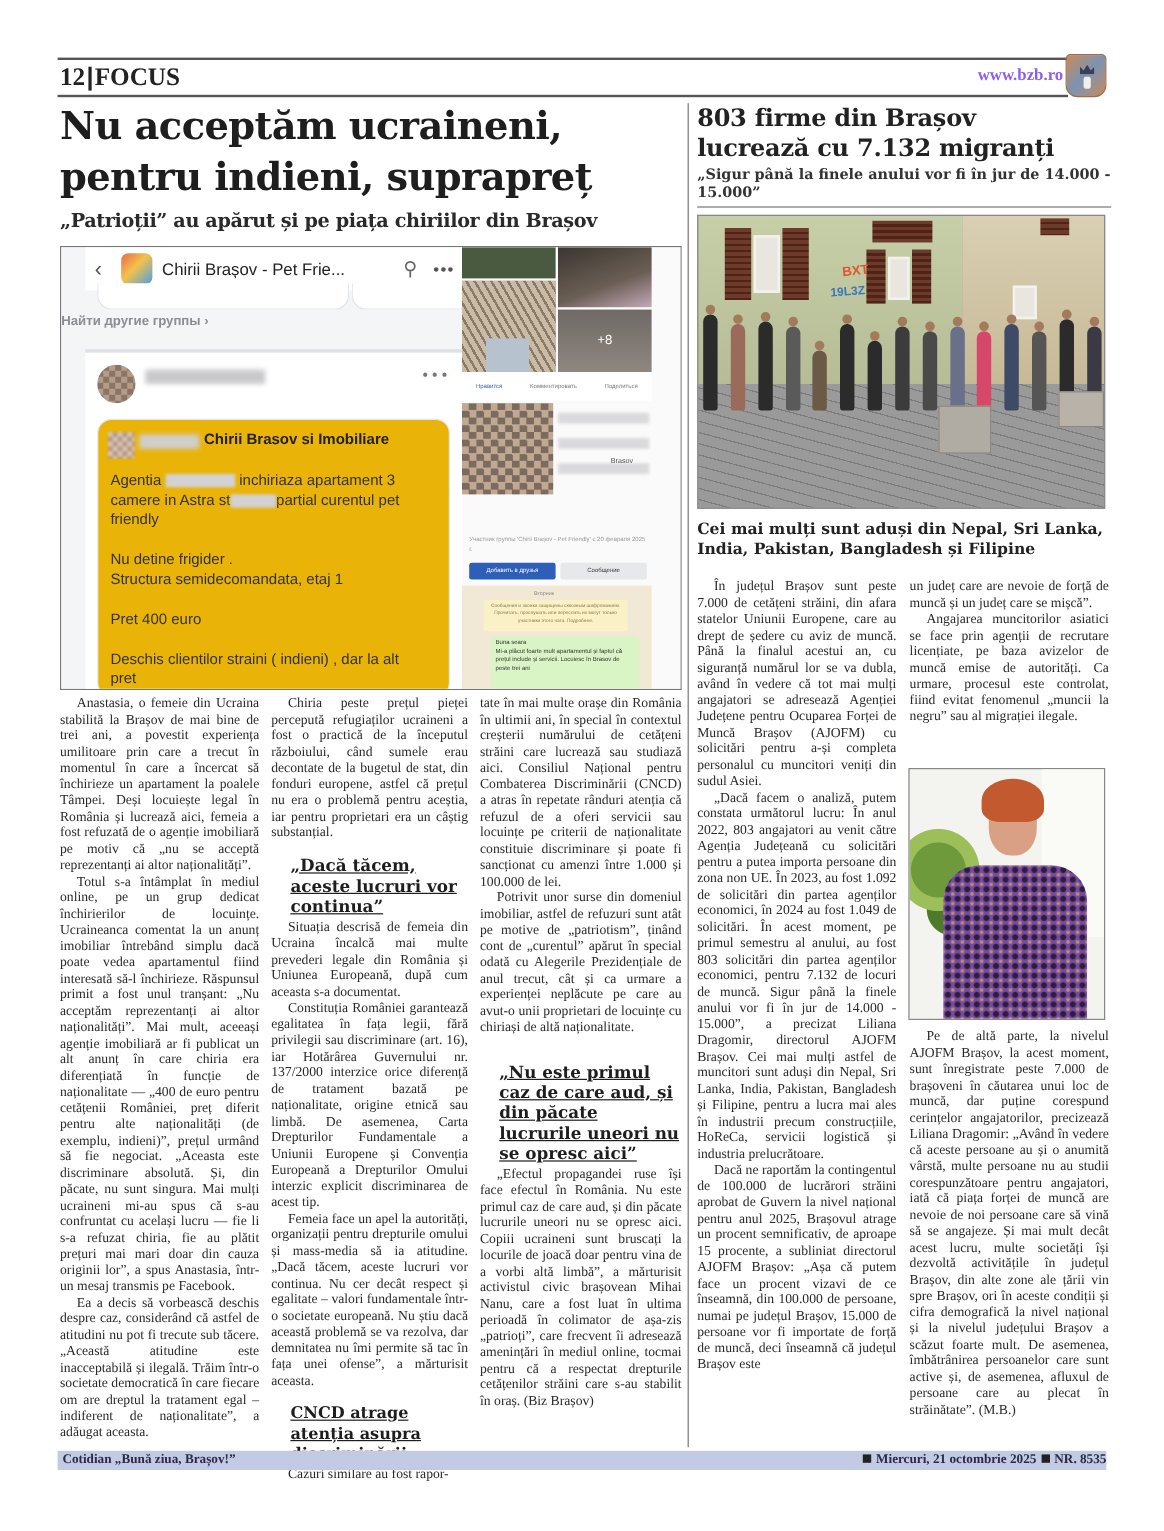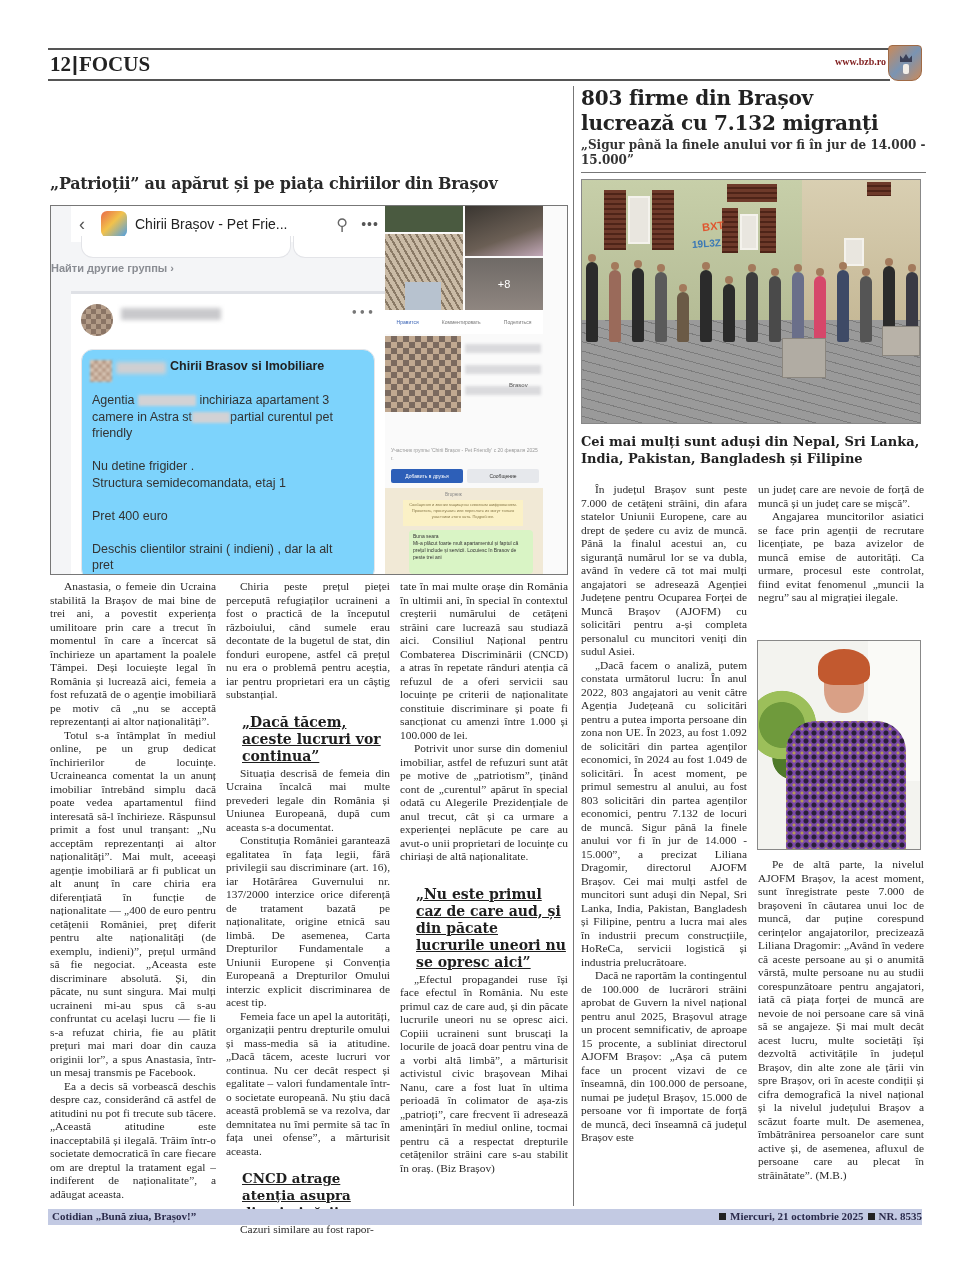--- a/index.html
+++ b/index.html
@@ -1,21 +1,21 @@
 <!DOCTYPE html>
 <html><head>
 <meta charset="utf-8">
 <style>
   * { box-sizing: border-box; margin: 0; padding: 0; }
   body { width: 970px; height: 1276px; background: #ffffff; font-family: "DejaVu Serif", serif; color: #222; position: relative; overflow: hidden; }
   .page { position: absolute; left: 0; top: 0; width: 970px; height: 1276px; }
   .top-rule { position: absolute; left: 48px; top: 48px; width: 842px; height: 2px; background: #555; }
   .header-left { position: absolute; left: 50px; top: 52px; font-family: "Liberation Serif", serif; font-weight: bold; font-size: 21px; color: #222; }
   .header-left .bar { font-family: "Liberation Sans", sans-serif; margin: 0 1px; }
-  .header-right { position: absolute; right: 84px; top: 56px; font-family: "Liberation Serif", serif; font-weight: bold; font-size: 10px; color: #7f1d1d; }
+  .header-right { position: absolute; right: 84px; top: 56px; font-family: "Liberation Serif", serif; font-weight: bold; font-size: 14px; color: #8b5cf6; }
   .crest { position: absolute; left: 888px; top: 45px; width: 34px; height: 36px; background: linear-gradient(135deg,#c98a5b,#7a94b3 50%,#c98a5b); border-radius: 4px 4px 10px 10px; border: 1px solid #a06a45; }
   .crest .crown { position: absolute; left: 11px; top: 8px; width: 12px; height: 8px; background: #3a3f56; clip-path: polygon(0 100%,0 20%,25% 60%,50% 0,75% 60%,100% 20%,100% 100%); }
   .crest .root { position: absolute; left: 14px; top: 18px; width: 6px; height: 10px; background: #f2eee8; border-radius: 2px; }
   .under-rule { position: absolute; left: 48px; top: 79px; width: 842px; height: 2px; background: #555; }
 
   .headline { position: absolute; left: 50px; top: 84px; width: 520px; font-family: "DejaVu Serif", serif; font-weight: bold; font-size: 32px; line-height: 42px; color: #1e1e1e; letter-spacing: -0.5px; }
   .subhead { position: absolute; left: 50px; top: 174px; width: 520px; font-family: "DejaVu Serif", serif; font-weight: bold; font-size: 16px; color: #2a2a2a; letter-spacing: -0.3px; }
   .col-divider { position: absolute; left: 573px; top: 86px; width: 1px; height: 1120px; background: #777; }
 
   
@@ -29,21 +29,21 @@
   .fb-more { width: 30px; text-align: center; font-size: 14px; color: #555; letter-spacing: 1px; }
   .fb-card-row { position: absolute; left: 30px; top: 30px; width: 210px; height: 22px; background: #fff; border-radius: 0 0 12px 12px; border: 1px solid #e3e4e8; border-top: none; }
   .fb-card-row2 { position: absolute; left: 242px; top: 30px; width: 92px; height: 22px; background: #fff; border-radius: 0 0 0 12px; border: 1px solid #e3e4e8; border-top: none; border-right: none; }
   .fb-find { position: absolute; left: 0; top: 56px; width: 334px; text-align: left; font-family: "Liberation Sans", sans-serif; font-size: 11px; font-weight: bold; color: #8a8d93; }
   .fb-sep { position: absolute; left: 20px; top: 85px; width: 314px; height: 3px; background: #dfe1e6; }
   .fb-post { position: absolute; left: 20px; top: 88px; width: 314px; height: 282px; background: #fff; }
   .blur-avatar { position: absolute; left: 10px; top: 10px; width: 32px; height: 32px; border-radius: 50%; background: repeating-conic-gradient(#8a7465 0 25%, #b39c88 0 50%) 0 0/10px 10px; }
   .blur-name { position: absolute; left: 50px; top: 14px; width: 100px; height: 12px; background: #c9c9cc; filter: blur(2px); }
   .post-meta { position: absolute; left: 56px; top: 28px; font-family: "Liberation Sans", sans-serif; font-size: 9px; color: #999; margin-top: 48px; }
   .post-more { position: absolute; right: 10px; top: 12px; font-size: 12px; color: #777; letter-spacing: 1px; }
-  .inner-card { position: absolute; left: 10px; top: 55px; width: 294px; height: 232px; border: 1px solid #e6e6e9; border-radius: 12px; background: #7dd3fc; }
+  .inner-card { position: absolute; left: 10px; top: 55px; width: 294px; height: 232px; border: 1px solid #e6e6e9; border-radius: 12px; background: #eab308; }
   .inner-blur-av { position: absolute; left: 8px; top: 10px; width: 22px; height: 22px; background: repeating-conic-gradient(#b69a86 0 25%, #d6c2b2 0 50%) 0 0/8px 8px; filter: blur(1px); }
   .inner-blur-name { position: absolute; left: 34px; top: 12px; width: 50px; height: 12px; background: #cfcfd2; filter: blur(2px); }
   .inner-title { position: absolute; left: 88px; top: 9px; font-family: "Liberation Sans", sans-serif; font-weight: bold; font-size: 12.5px; color: #222; }
   .inner-body { position: absolute; left: 10px; top: 42px; width: 276px; font-family: "Liberation Sans", sans-serif; font-size: 12.5px; line-height: 16.5px; color: #333; white-space: pre-line; }
   .redact { display: inline-block; height: 11px; background: #d2d2d5; filter: blur(1.5px); vertical-align: middle; }
 
   .fb-side { position: absolute; left: 334px; top: 0; width: 184px; height: 370px; background: #fafafa; }
   .photo-grid { position: absolute; left: 0; top: 0; width: 158px; height: 104px; }
   .ph1 { position: absolute; left: 0; top: 0; width: 78px; height: 26px; background: #4a5a40; }
   .ph2 { position: absolute; left: 80px; top: 0; width: 78px; height: 50px; background: linear-gradient(160deg,#3a3631,#6b5f55 60%,#c2a8b8); }
@@ -117,20 +117,24 @@
   <div class="header-left">
     <span>12</span><span class="bar">|</span><span>FOCUS</span>
   </div>
   <div class="header-right">www.bzb.ro</div>
   <div class="crest">
       <div class="crown"></div>
       <div class="root"></div>
     </div>
   <div class="under-rule"></div>
 
+  <h1 class="headline">
+    <span>Nu acceptăm ucraineni,</span><br>
+    <span>pentru indieni, suprapreț</span>
+  </h1>
   <div class="subhead">„Patrioții” au apărut și pe piața chiriilor din Brașov</div>
 
   <div class="col-divider"></div>
 
   <div class="screenshot">
     <div class="fb-main">
       <div class="fb-topbar">
         <span class="fb-back">‹</span>
         <span class="fb-grp-icon"></span>
         <span class="fb-title">Chirii Brașov - Pet Frie...</span>

